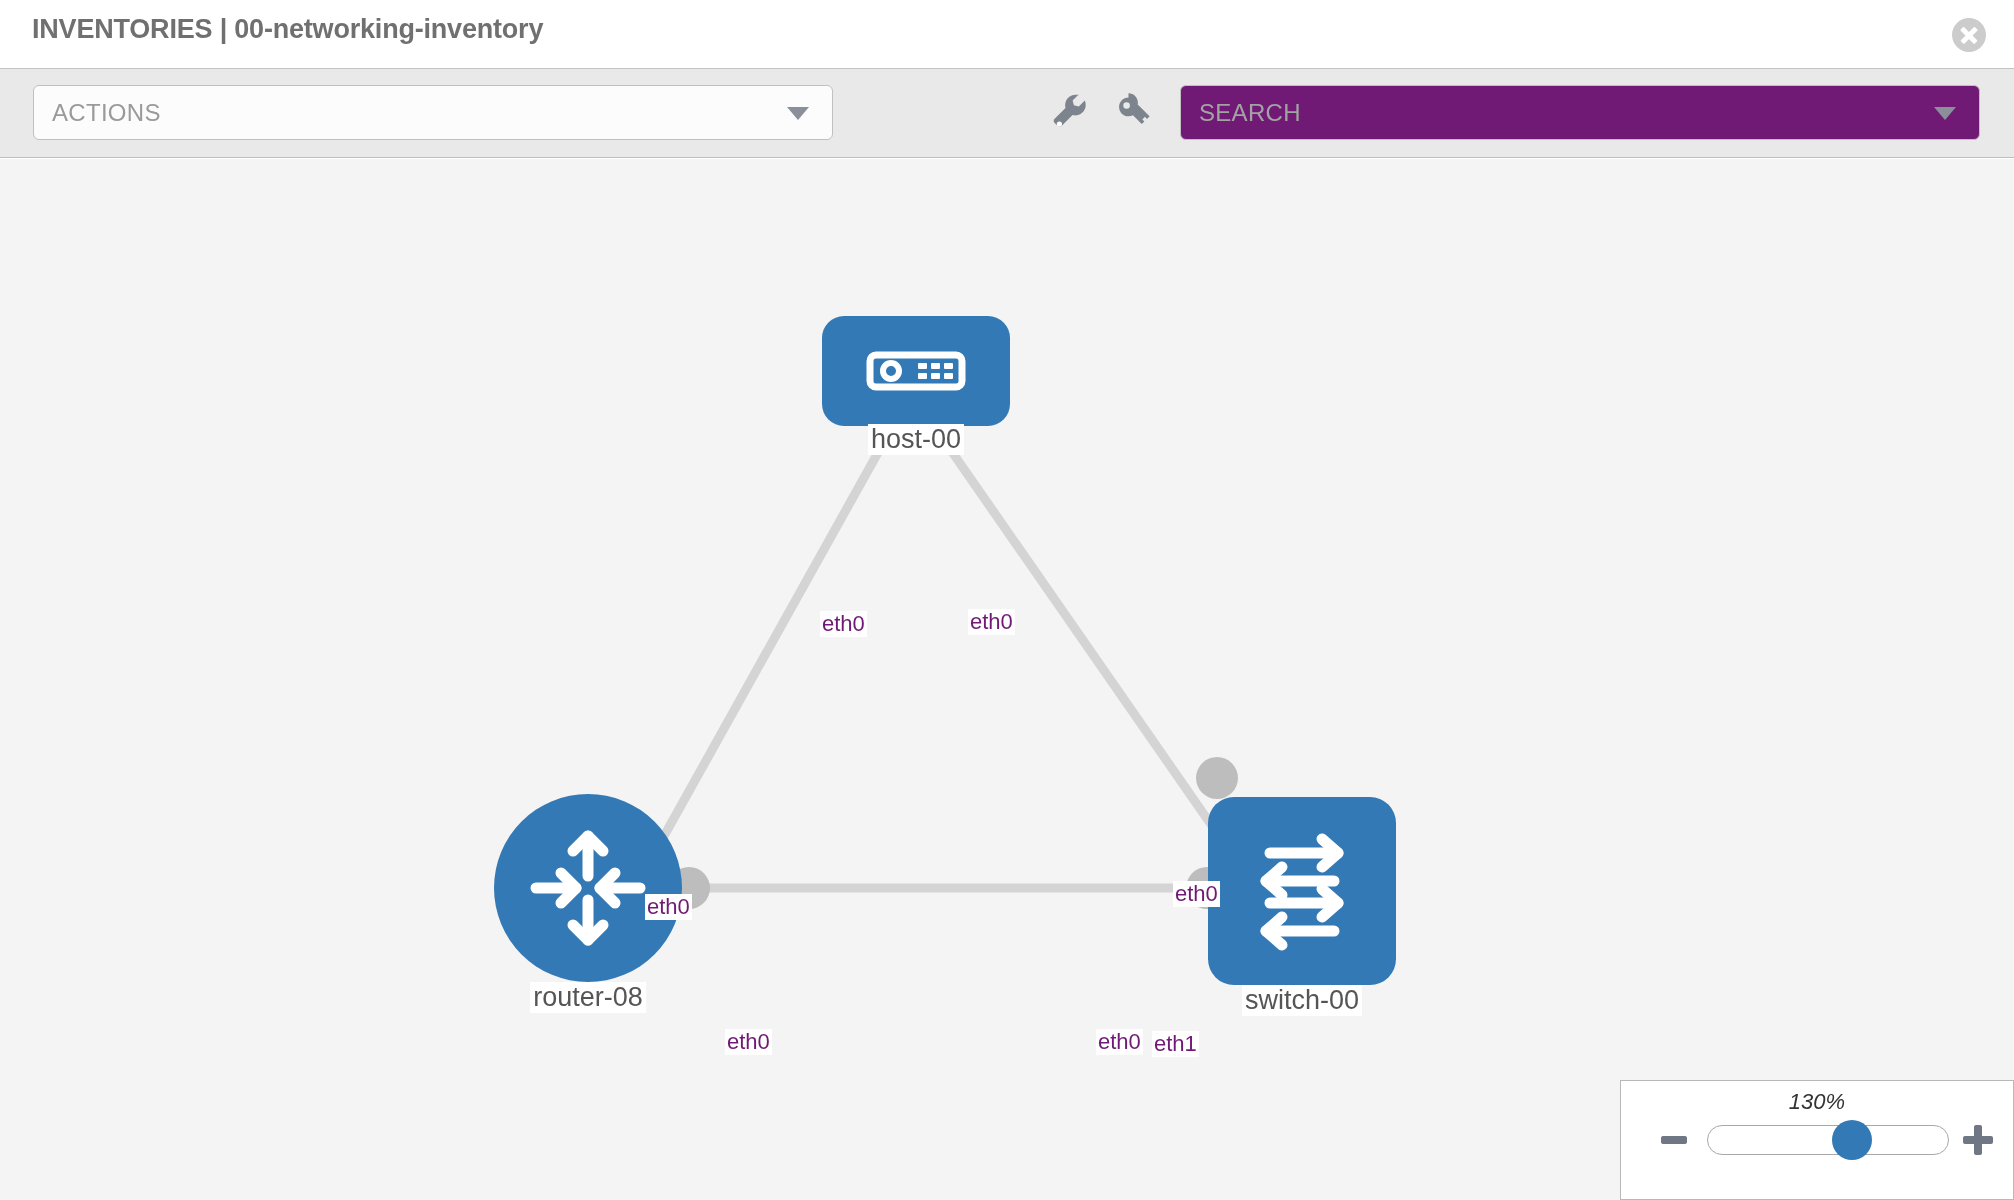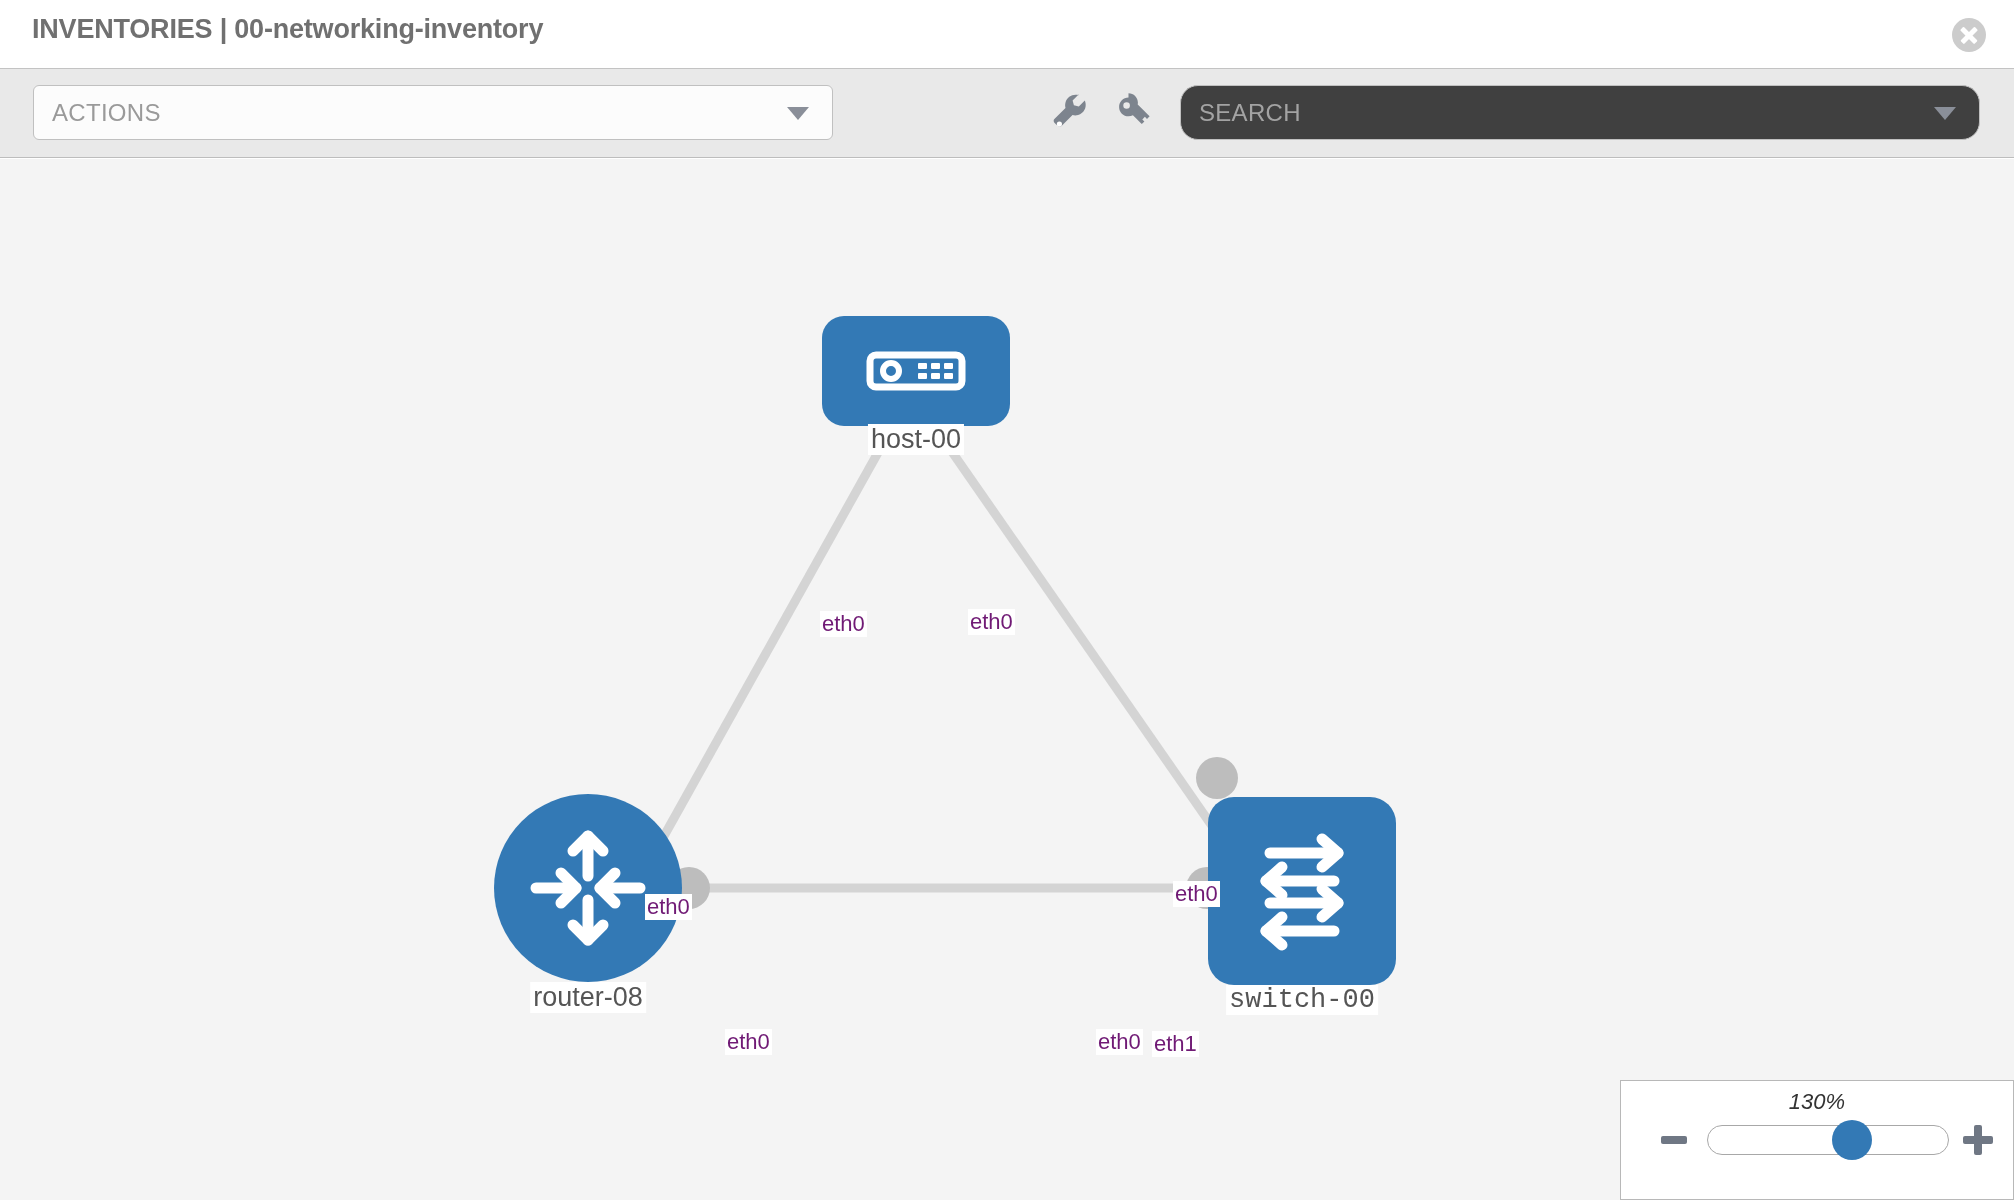--- a/index.html
+++ b/index.html
@@ -55,21 +55,21 @@
     border-top: 13px solid #8a8f99;
   }
   #actions-select .caret-wrap { position: absolute; right: 23px; top: 21px; }
 
   #wrench-icon, #key-icon { position: absolute; top: 22px; cursor: pointer; }
   #wrench-icon { left: 1045px; }
   #key-icon    { left: 1113px; }
 
   #search-box {
     position: absolute; left: 1180px; top: 16px; width: 800px; height: 55px;
-    background: #404040; border: 1px solid #c0c0c0; border-radius: 18px;
+    background: #701a75; border: 1px solid #c0c0c0; border-radius: 6px;
     cursor: text;
   }
   #search-box .label {
     position: absolute; left: 18px; top: 13px;
     font-size: 24px; color: #a3a3a3; letter-spacing: 0.3px;
   }
   #search-box .caret-wrap { position: absolute; right: 23px; top: 21px; cursor: pointer; }
 
   
   #canvas {
@@ -103,21 +103,21 @@
   #node-host .node-label { top: 108px; }
 
   
   #node-router { left: 494px; top: 635px; }
   #node-router .node-shape { width: 188px; height: 188px; border-radius: 50%; }
   #node-router .node-label { top: 188px; }
 
   
   #node-switch { left: 1208px; top: 638px; }
   #node-switch .node-shape { width: 188px; height: 188px; border-radius: 26px; }
-  #node-switch .node-label { top: 188px; font-family: Liberation Mono, monospace; }
+  #node-switch .node-label { top: 188px; }
 
   
   #zoom-panel {
     position: absolute; left: 1620px; top: 1080px; width: 394px; height: 120px;
     background: #ffffff; border: 1px solid #b8b8b8;
   }
   #zoom-level {
     position: absolute; left: 0; right: 0; top: 8px;
     text-align: center; font-size: 22px; color: #333333; font-style: italic;
   }

